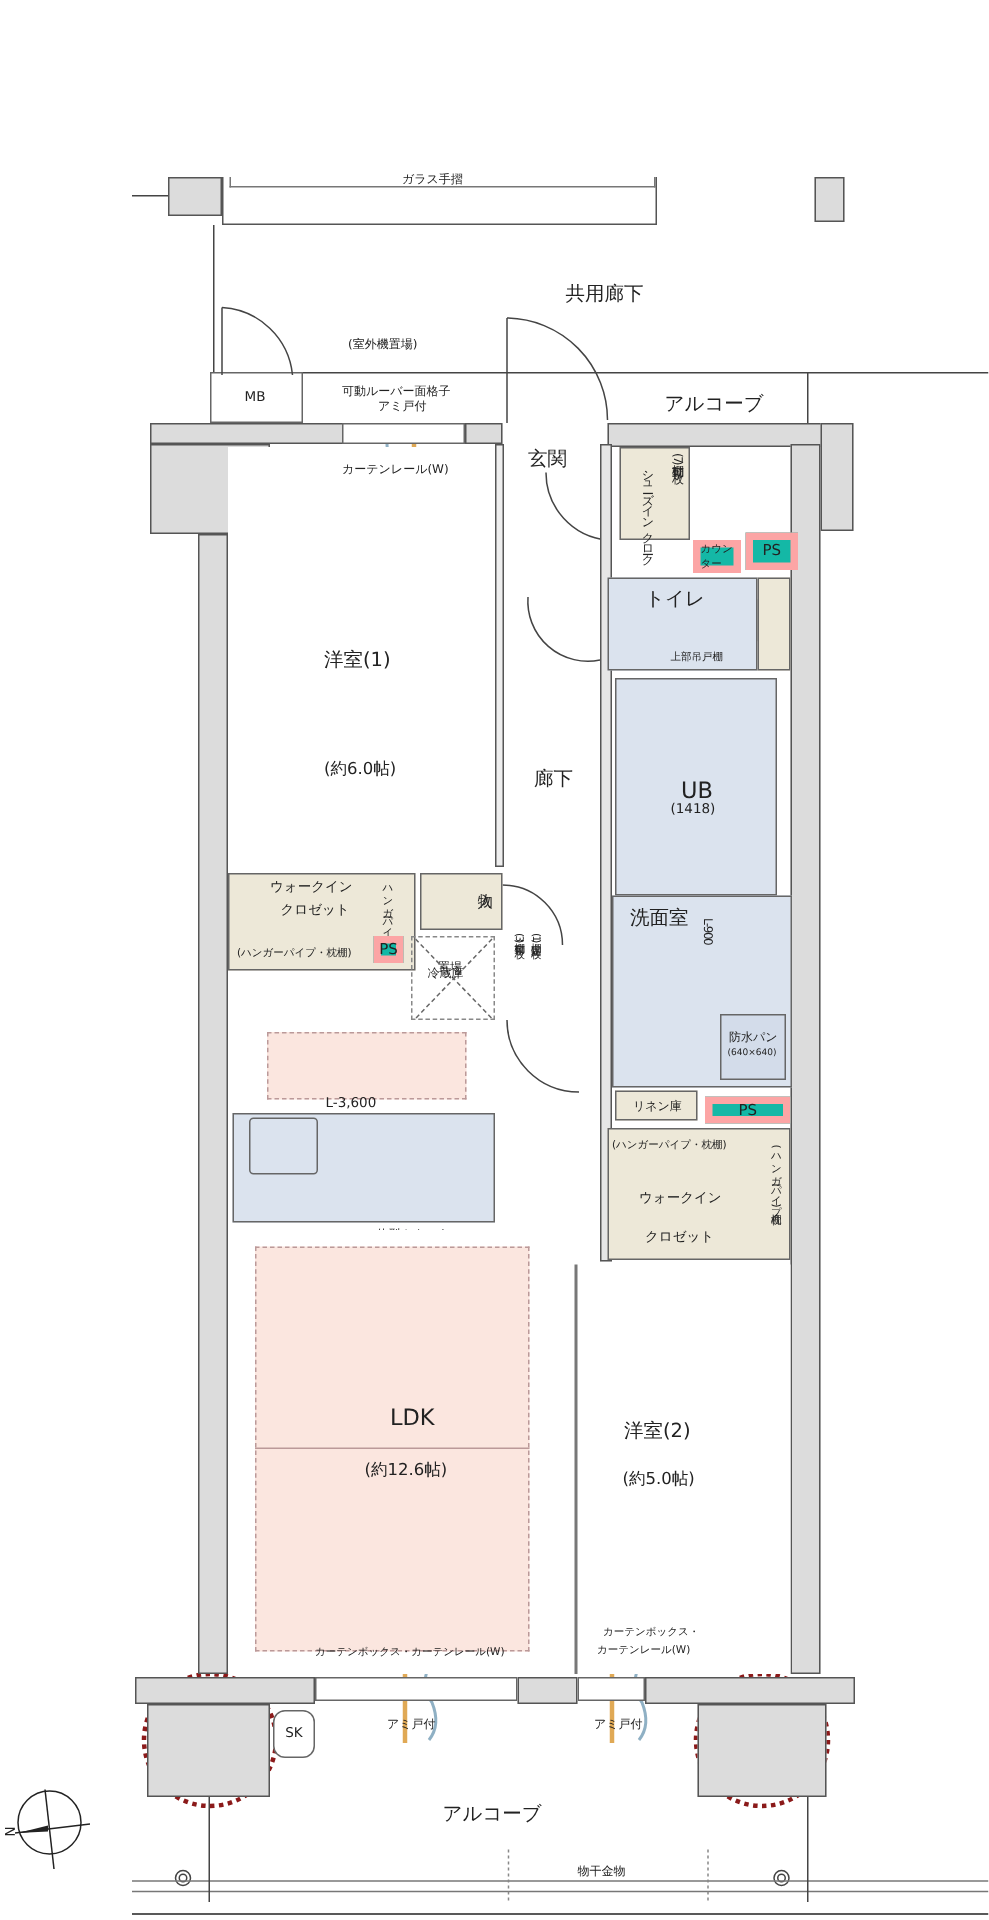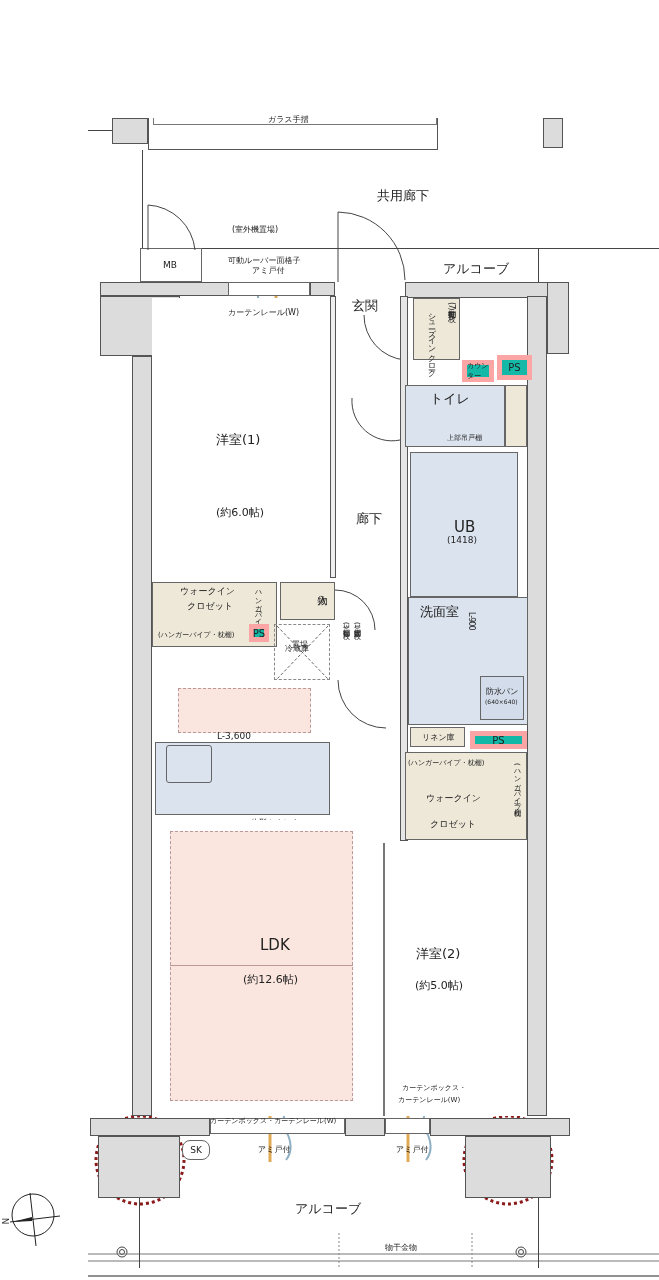--- a/index.html
+++ b/index.html
@@ -204,27 +204,27 @@
 <div class="thin" style="left:170px;top:965px;width:183px;height:1px;background:#b99;"></div>
 <div class="lbl lg" style="left:260px;top:936px;">LDK</div>
 <div class="lbl sm" style="left:243px;top:972px;font-size:11px;">(約12.6帖)</div>
 
 <div class="room" style="left:383px;top:843px;width:144px;height:273px;background:#fff;border-left:2px solid #777;border-top:none;border-right:none;border-bottom:none;"></div>
 <div class="lbl md" style="left:416px;top:945px;">洋室(2)</div>
 <div class="lbl sm" style="left:415px;top:978px;font-size:11px;">(約5.0帖)</div>
 
 <div class="room" style="left:210px;top:1118px;width:135px;height:16px;background:#fff;"></div>
 <div class="room" style="left:385px;top:1118px;width:45px;height:16px;background:#fff;"></div>
-<div class="lbl xs" style="left:210px;top:1096px;font-size:7px;margin-top:20px;">カーテンボックス・カーテンレール(W)</div>
+<div class="lbl xs" style="left:210px;top:1096px;font-size:7px;">カーテンボックス・カーテンレール(W)</div>
 <div class="lbl xs" style="left:402px;top:1083px;font-size:7px;">カーテンボックス・</div>
 <div class="lbl xs" style="left:398px;top:1095px;font-size:7px;">カーテンレール(W)</div>
 <div class="lbl xs" style="left:258px;top:1144px;font-size:8px;">アミ戸付</div>
 <div class="lbl xs" style="left:396px;top:1144px;font-size:8px;">アミ戸付</div>
 
-<div class="room" style="left:182px;top:1140px;width:28px;height:20px;border-radius:8px;background:#fff;display:flex;align-items:center;justify-content:center;font-size:9px;">
+<div class="room" style="left:182px;top:1140px;width:28px;height:32px;border-radius:8px;background:#fff;display:flex;align-items:center;justify-content:center;font-size:9px;">
     <span>SK</span>
   </div>
 <div class="lbl md" style="left:295px;top:1200px;">アルコーブ</div>
 <div class="lbl xs" style="left:385px;top:1242px;font-size:8px;">物干金物</div>
 <div class="thin" style="left:139px;top:1198px;width:1px;height:70px;"></div>
 <div class="thin" style="left:538px;top:1198px;width:1px;height:70px;"></div>
 
 <div class="lbl xs" style="left:2px;top:1216px;font-size:9px;transform:rotate(90deg);">N</div>
 
 </body></html>

